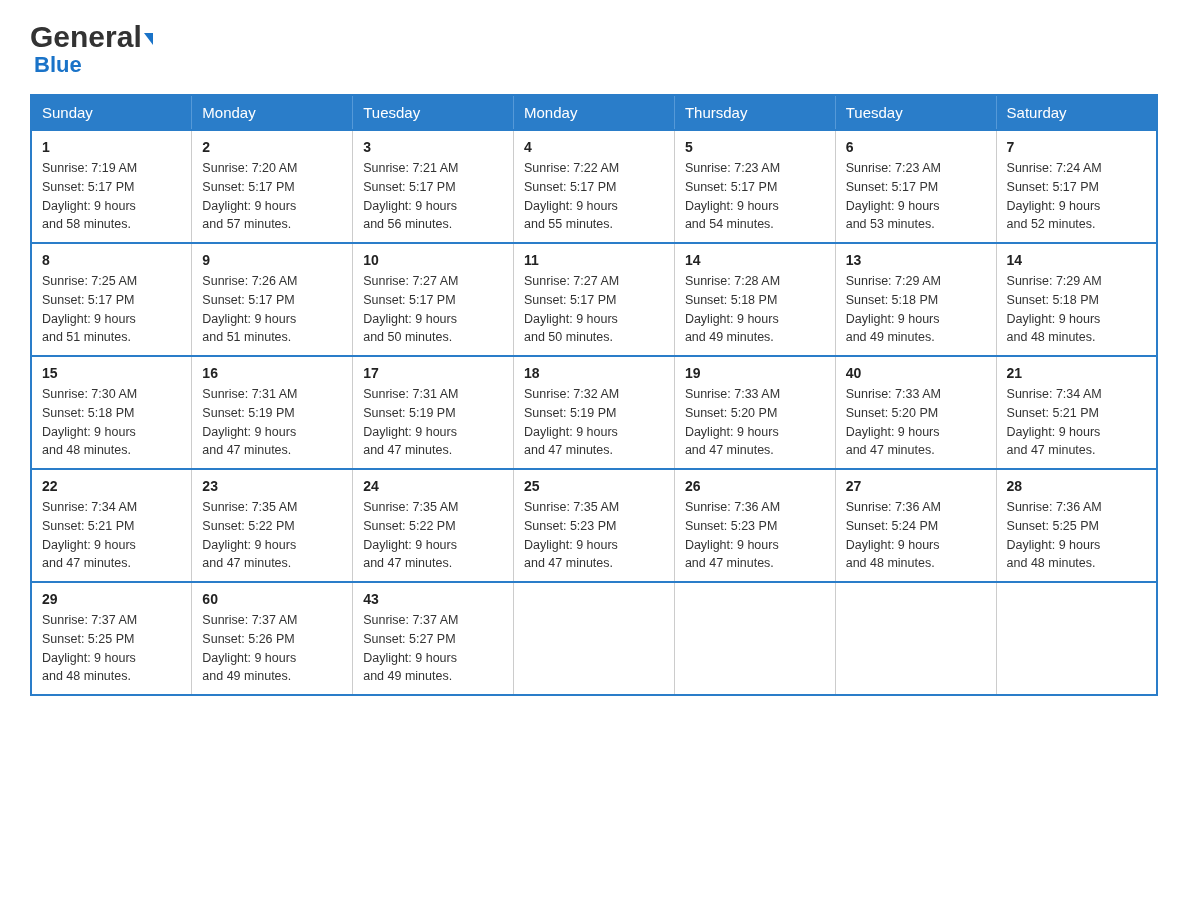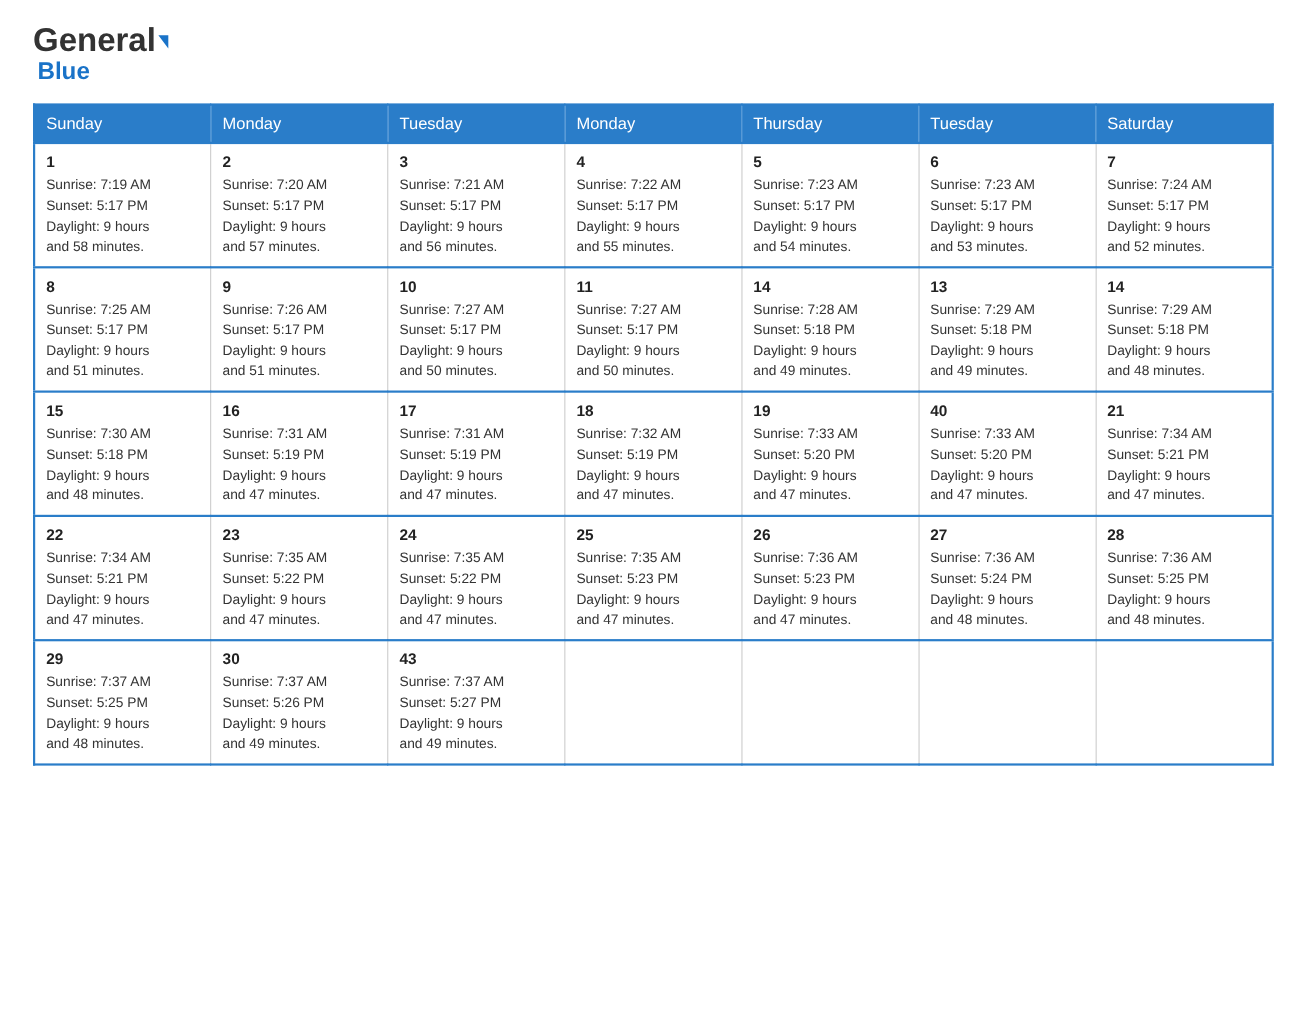--- a/index.html
+++ b/index.html
@@ -158,21 +158,21 @@
         <td><span class="day-number">22</span><span class="day-info">Sunrise: 7:34 AM<br>Sunset: 5:21 PM<br>Daylight: 9 hours<br>and 47 minutes.</span></td>
         <td><span class="day-number">23</span><span class="day-info">Sunrise: 7:35 AM<br>Sunset: 5:22 PM<br>Daylight: 9 hours<br>and 47 minutes.</span></td>
         <td><span class="day-number">24</span><span class="day-info">Sunrise: 7:35 AM<br>Sunset: 5:22 PM<br>Daylight: 9 hours<br>and 47 minutes.</span></td>
         <td><span class="day-number">25</span><span class="day-info">Sunrise: 7:35 AM<br>Sunset: 5:23 PM<br>Daylight: 9 hours<br>and 47 minutes.</span></td>
         <td><span class="day-number">26</span><span class="day-info">Sunrise: 7:36 AM<br>Sunset: 5:23 PM<br>Daylight: 9 hours<br>and 47 minutes.</span></td>
         <td><span class="day-number">27</span><span class="day-info">Sunrise: 7:36 AM<br>Sunset: 5:24 PM<br>Daylight: 9 hours<br>and 48 minutes.</span></td>
         <td><span class="day-number">28</span><span class="day-info">Sunrise: 7:36 AM<br>Sunset: 5:25 PM<br>Daylight: 9 hours<br>and 48 minutes.</span></td>
       </tr>
       <tr>
         <td><span class="day-number">29</span><span class="day-info">Sunrise: 7:37 AM<br>Sunset: 5:25 PM<br>Daylight: 9 hours<br>and 48 minutes.</span></td>
-        <td><span class="day-number">30</span><span class="day-info">Sunrise: 7:37 AM<br>Sunset: 5:26 PM<br>Daylight: 9 hours<br>and 49 minutes.</span></td>
+        <td><span class="day-number">60</span><span class="day-info">Sunrise: 7:37 AM<br>Sunset: 5:26 PM<br>Daylight: 9 hours<br>and 49 minutes.</span></td>
         <td><span class="day-number">43</span><span class="day-info">Sunrise: 7:37 AM<br>Sunset: 5:27 PM<br>Daylight: 9 hours<br>and 49 minutes.</span></td>
         <td class="empty-cell"></td>
         <td class="empty-cell"></td>
         <td class="empty-cell"></td>
         <td class="empty-cell"></td>
       </tr>
     </tbody>
 </table>
 
 </body></html>

